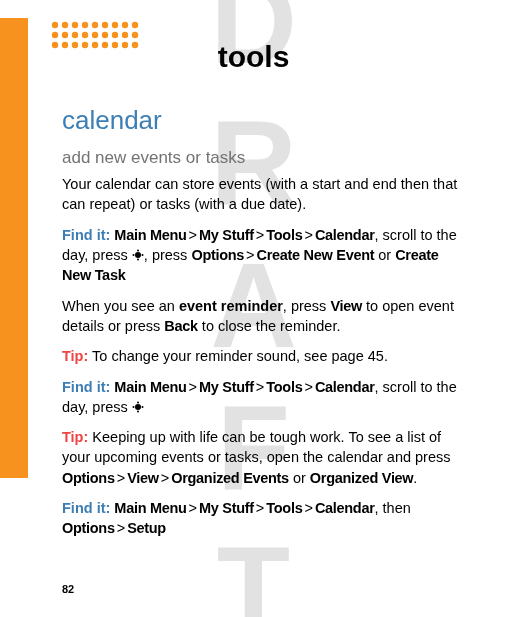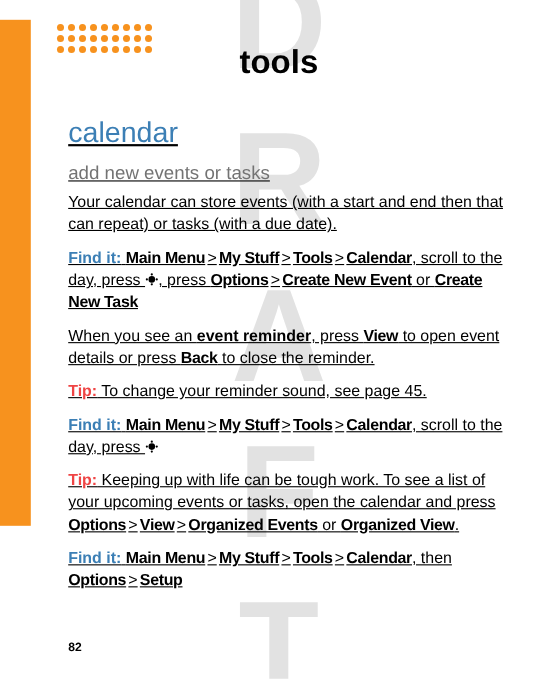--- a/index.html
+++ b/index.html
@@ -56,21 +56,20 @@
     }
     .content {
       position: absolute;
       left: 62px;
       right: 46px;
       top: 100px;
       z-index: 2;
       font-size: 14.5px;
       color: #000;
       line-height: 1.4;
-      text-decoration: underline;
     }
     .h1 {
       color: #3c7fb5;
       font-size: 26px;
       margin: 2px 0 8px 0;
       font-weight: normal;
     }
     .h2 {
       color: #737373;
       font-size: 17px;

